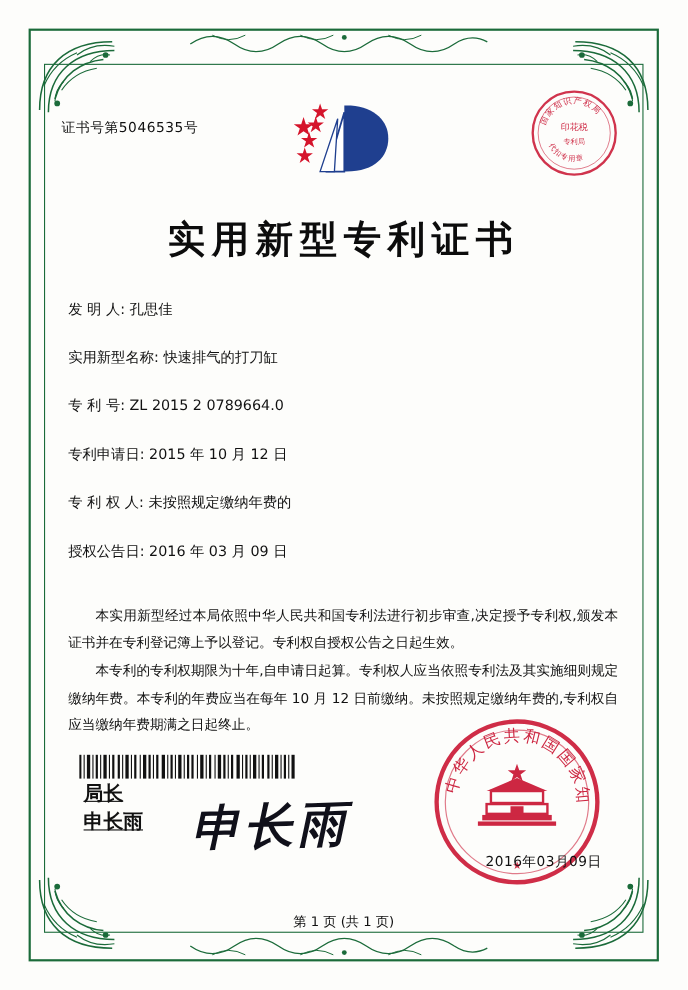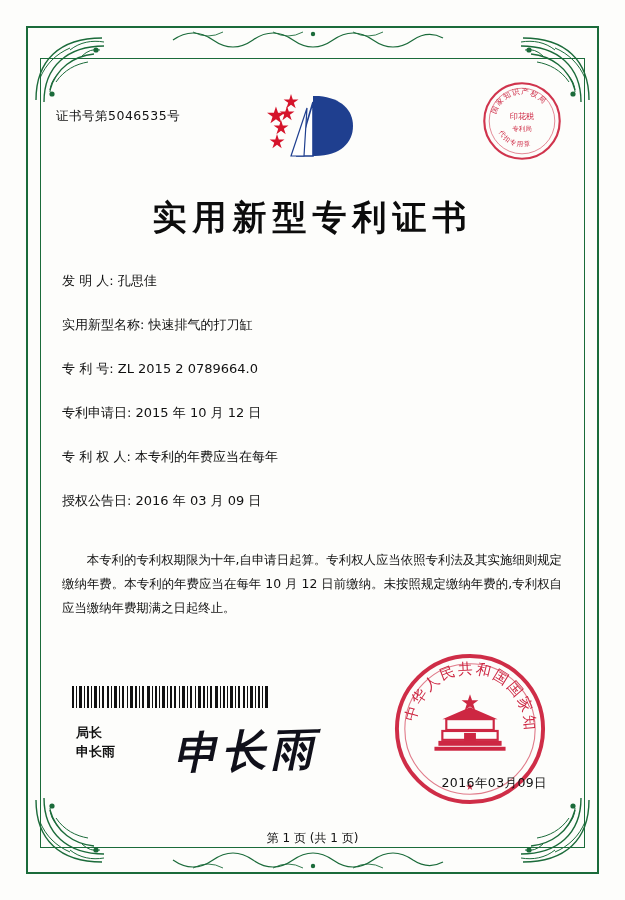--- a/index.html
+++ b/index.html
@@ -138,25 +138,26 @@
     position: absolute;
     left: 72px;
     top: 686px;
     width: 196px;
     height: 22px;
   }
 
   .signature-block {
     position: absolute;
     left: 76px;
-    top: 724px;
-    font-size: 13px;
+    top: 709px;
+    font-size: 18px;
     color: #111;
     line-height: 1.45;
     font-weight: bold;
+    text-decoration: underline;
   }
 
   .signature-script {
     position: absolute;
     left: 174px;
     top: 722px;
     font-family: "DejaVu Serif", serif;
     font-size: 44px;
     color: #10101a;
     letter-spacing: 4px;
@@ -325,29 +326,30 @@
     <div class="field-row">
       <span class="field-label">专 利 号:</span>
       <span class="field-value">ZL 2015 2 0789664.0</span>
     </div>
     <div class="field-row">
       <span class="field-label">专利申请日:</span>
       <span class="field-value">2015 年 10 月 12 日</span>
     </div>
     <div class="field-row">
       <span class="field-label">专 利 权 人:</span>
-      <span class="field-value">本专利的年费应当在每年</span>
+      <span class="field-value">未按照规定缴纳年费的</span>
     </div>
     <div class="field-row">
       <span class="field-label">授权公告日:</span>
       <span class="field-value">2016 年 03 月 09 日</span>
     </div>
   </div>
 
   <div class="body-text">
+    <p>本实用新型经过本局依照中华人民共和国专利法进行初步审查,决定授予专利权,颁发本证书并在专利登记簿上予以登记。专利权自授权公告之日起生效。</p>
     <p>本专利的专利权期限为十年,自申请日起算。专利权人应当依照专利法及其实施细则规定缴纳年费。本专利的年费应当在每年 10 月 12 日前缴纳。未按照规定缴纳年费的,专利权自应当缴纳年费期满之日起终止。</p>
   </div>
 
   <svg class="barcode" viewBox="0 0 196 22" preserveAspectRatio="none">
     <g fill="#111">
       <rect x="0" y="0" width="2" height="22"></rect>
         <rect x="4" y="0" width="1" height="22"></rect>
       <rect x="7" y="0" width="3" height="22"></rect>
         <rect x="12" y="0" width="1" height="22"></rect>
       <rect x="15" y="0" width="2" height="22"></rect>

